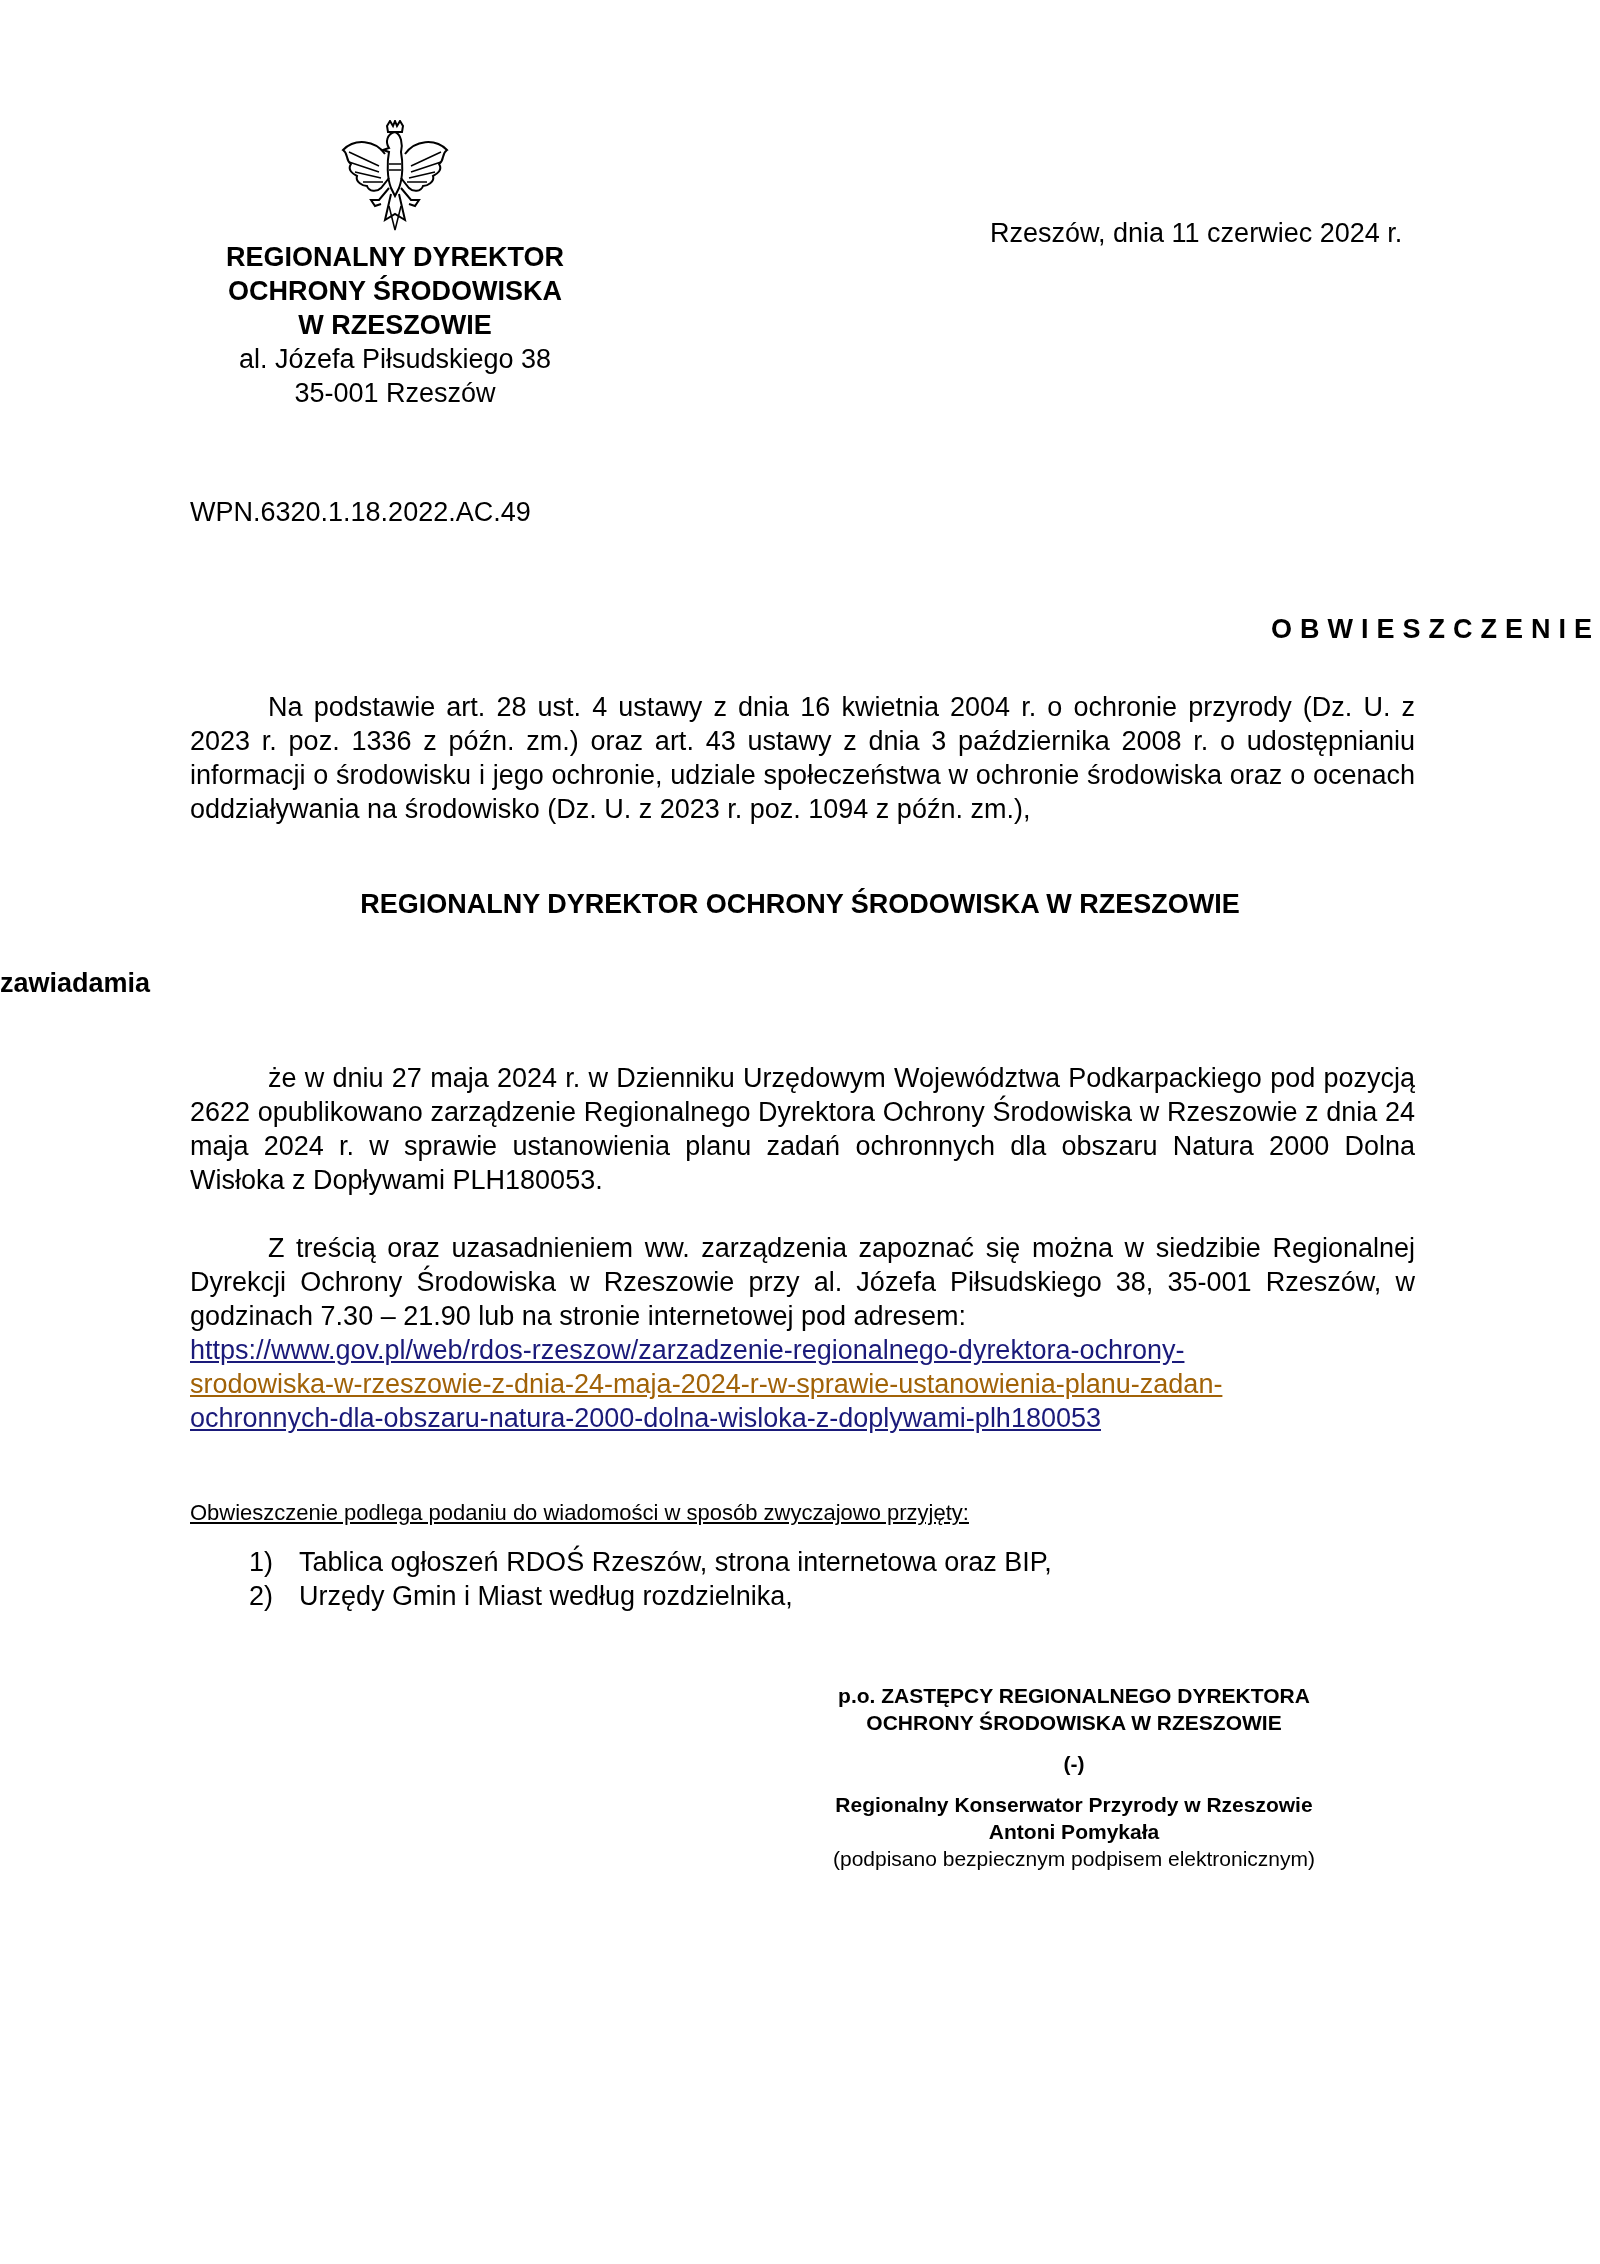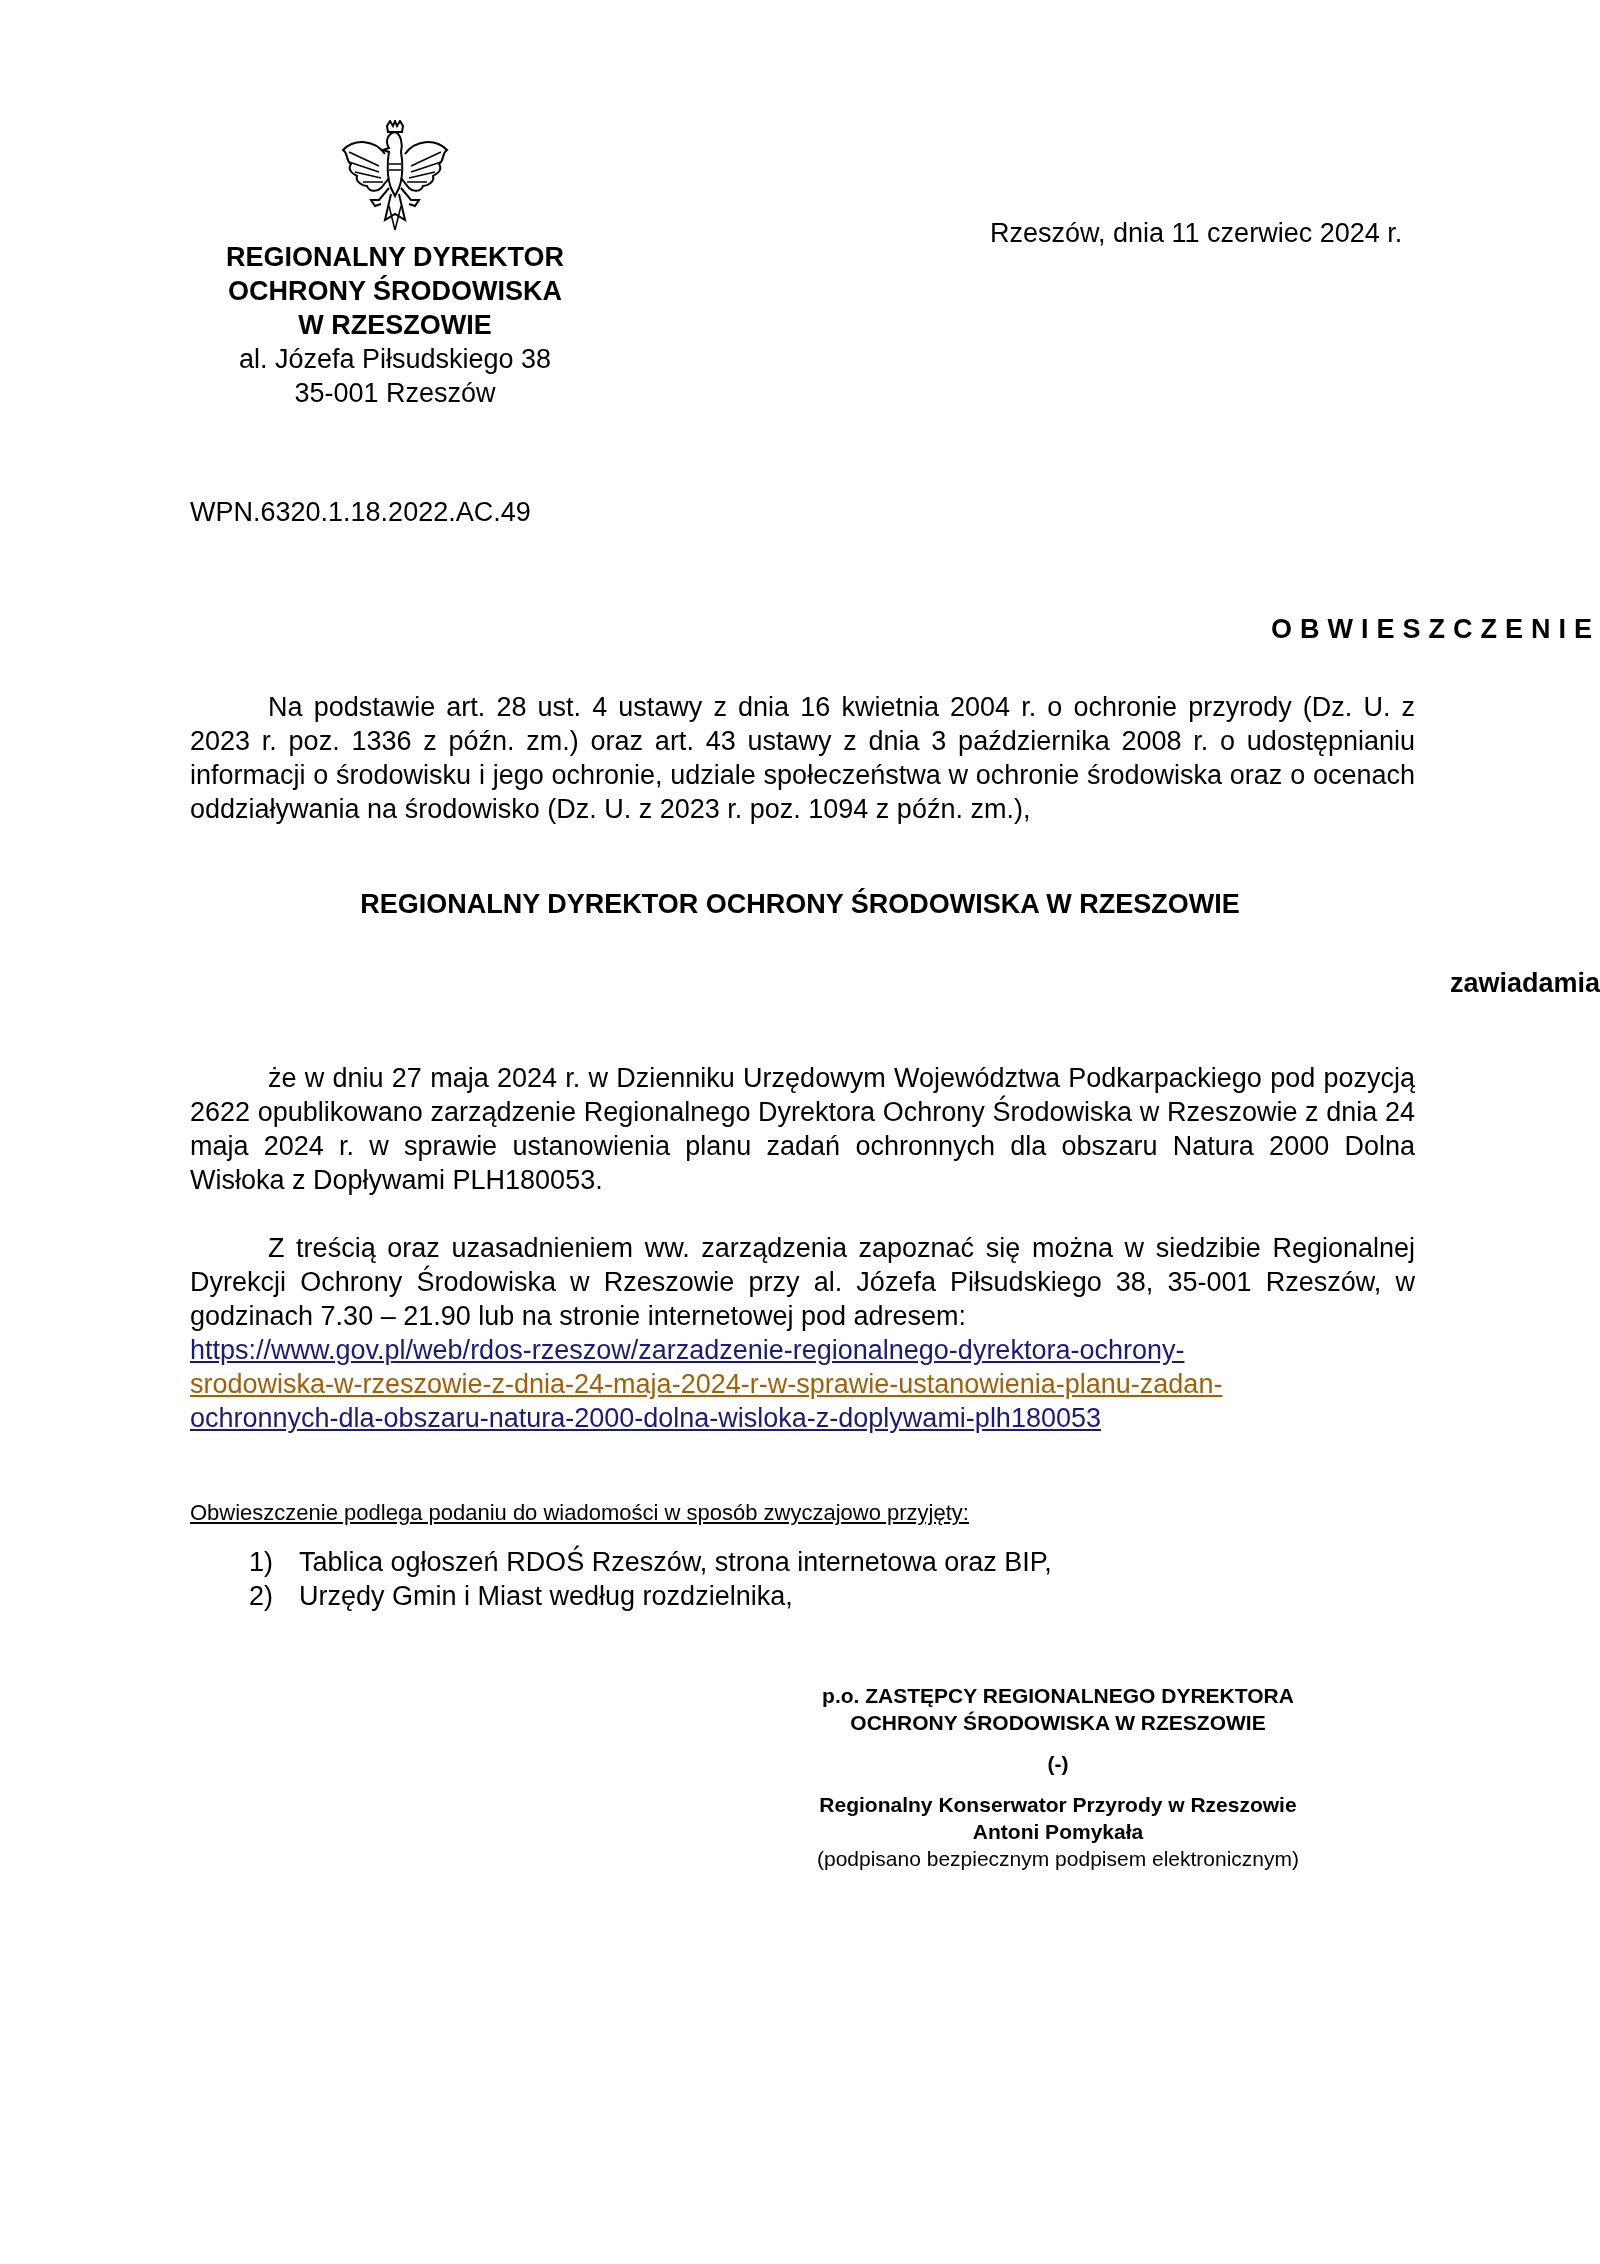--- a/index.html
+++ b/index.html
@@ -24,39 +24,39 @@
       left: 190px; width: 1225px; font-size: 27px; line-height: 34px;
       text-align: justify; text-justify: inter-word;
     }
     .para .indent { display: inline-block; width: 78px; }
     .p1 { top: 690px; }
     .authority {
       left: 0; width: 1600px; top: 889px; text-align: center;
       font-size: 27px; font-weight: bold;
     }
     .verb {
-      left: 0; width: 1600px; top: 968px; text-align: right;
+      left: 0; width: 1600px; top: 968px; text-align: left;
       font-size: 27px; font-weight: bold;
     }
     .p2 { top: 1061px; }
     .p3 { top: 1231px; }
     .link { color: #1a1a7a; text-decoration: underline; word-break: break-all; }
     .link-block {
       left: 190px; width: 1225px; top: 1333px; font-size: 27px; line-height: 34px;
     }
     .dist-head {
       left: 190px; top: 1500px; font-size: 22px; text-decoration: underline;
     }
     .dist-list {
       left: 238px; top: 1534px; font-size: 27px; line-height: 34px;
       margin: 11px; padding: 0; list-style: none;
     }
     .dist-list li .num { display: inline-block; width: 50px; }
     .signature {
-      left: 748px; width: 620px; top: 1682px; text-align: center;
+      left: 764px; width: 620px; top: 1682px; text-align: center;
       font-size: 21px; line-height: 27px;
     }
     .signature .b { font-weight: bold; }
     .signature .gap { height: 14px; }
   </style>
 </head>
 <body>
 
 <div class="abs emblem">
   <svg width="120" height="115" viewBox="0 0 120 115">

